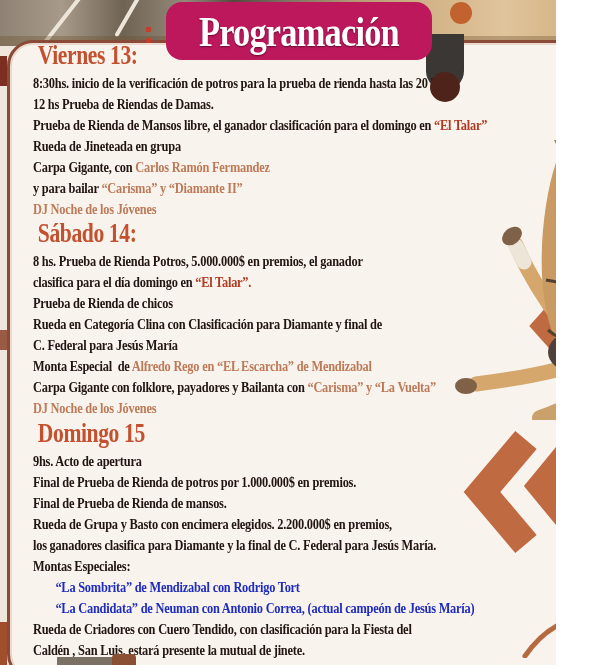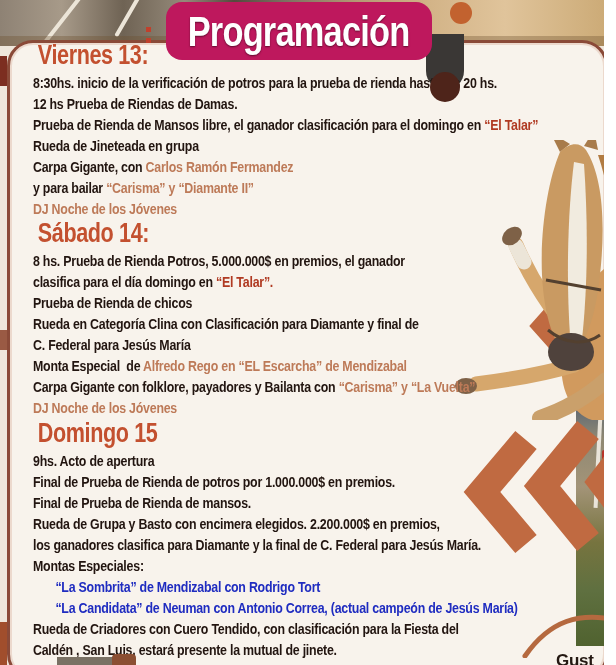--- a/index.html
+++ b/index.html
@@ -1,17 +1,17 @@
 <!DOCTYPE html>
 <html><head>
 <meta charset="utf-8">
 <style>
   html,body{margin:0;padding:0;}
-  .stage{position:relative;width:604px;height:665px;overflow:hidden;
-         background:#efe7db;font-family:Liberation Sans, sans-serif;}
+  .stage{position:relative;width:556px;height:665px;overflow:hidden;
+         background:#efe7db;font-family:Liberation Serif, serif;}
 
   
   .top-photo{position:absolute;left:0;top:0;width:616px;height:46px;z-index:0;
     background:linear-gradient(90deg,#8e8274 0%,#a79a89 10%,#6f6354 20%,#958a7a 30%,
       #55493d 38%,#7a6f60 46%,#b59a74 58%,#d3b488 70%,#e0c49b 82%,#caa873 100%);}
   .rope-line{position:absolute;background:#ece5d8;width:4px;border-radius:2px;}
   .rope-line.r1{left:58px;top:-12px;height:70px;transform:rotate(38deg);}
   .rope-line.r2{left:128px;top:-16px;height:56px;transform:rotate(30deg);}
   .top-photo .shade{position:absolute;left:0;bottom:0;width:100%;height:10px;
     background:rgba(110,80,45,.35);}

